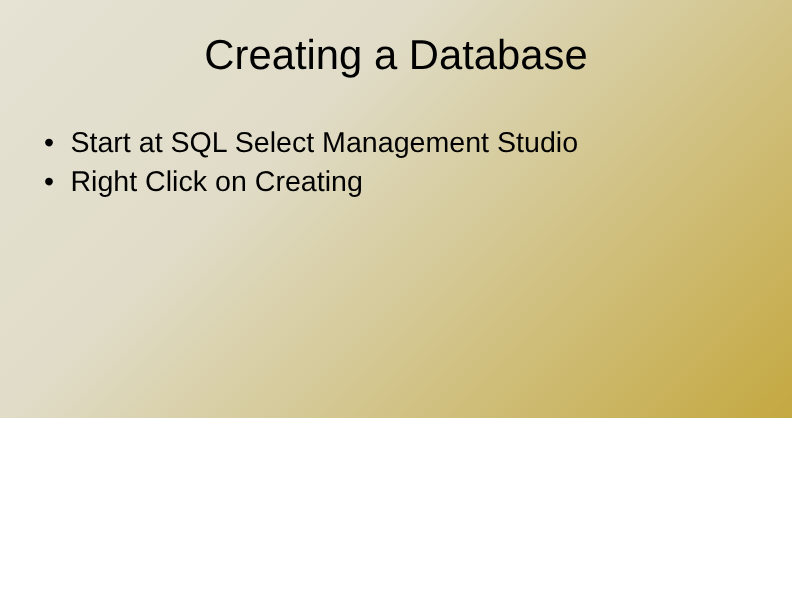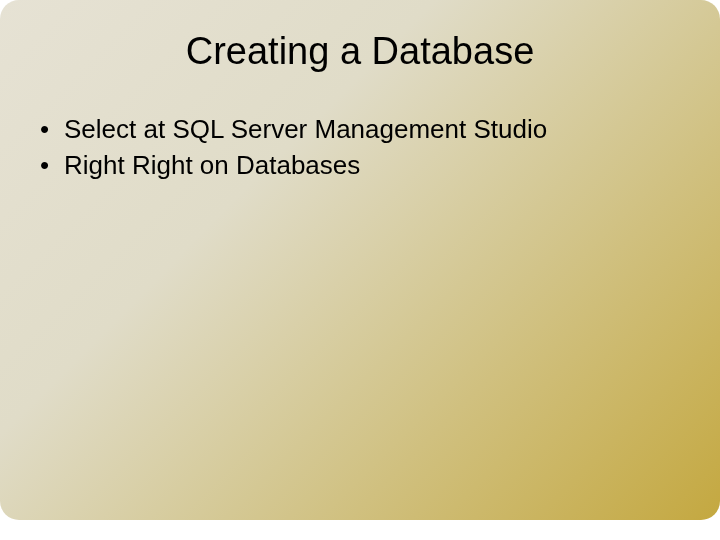--- a/index.html
+++ b/index.html
@@ -8,25 +8,24 @@
       box-sizing: border-box;
     }
     body {
       width: 720px;
       height: 540px;
       overflow: hidden;
       font-family: Arial, Helvetica, sans-serif;
     }
     .slide {
       width: 720px;
-      height: 520px;
+      height: 380px;
       background: linear-gradient(135deg, #e6e2d4 0%, #e0dcc8 35%, #d4c894 60%, #c4a840 100%);
       padding: 30px 20px 20px 20px;
       color: #000000;
-      border-radius: 19px;
     }
     .title {
       font-size: 38px;
       font-weight: normal;
       text-align: center;
       margin-bottom: 40px;
       color: #000000;
     }
     .bullet-list {
       list-style: none;
@@ -47,16 +46,16 @@
       top: 0;
       font-size: 26px;
     }
   </style>
 </head>
 <body>
 
 <div class="slide">
   <h1 class="title">Creating a Database</h1>
   <ul class="bullet-list">
-    <li class="bullet-item">Select at SQL Server Management Studio</li>
-    <li class="bullet-item">Right Right on Databases</li>
+    <li class="bullet-item">Start at SQL Select Management Studio</li>
+    <li class="bullet-item">Right Click on Creating</li>
   </ul>
 </div>
 
 </body></html>

